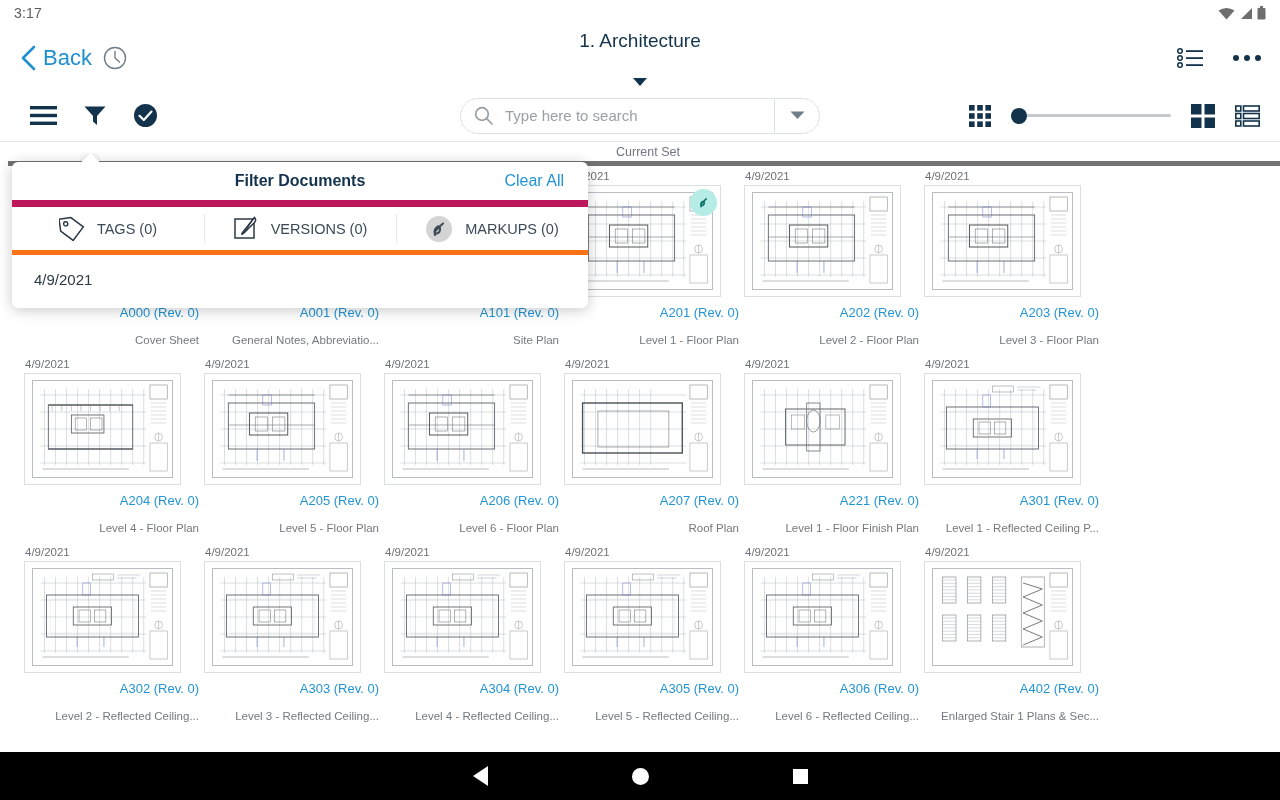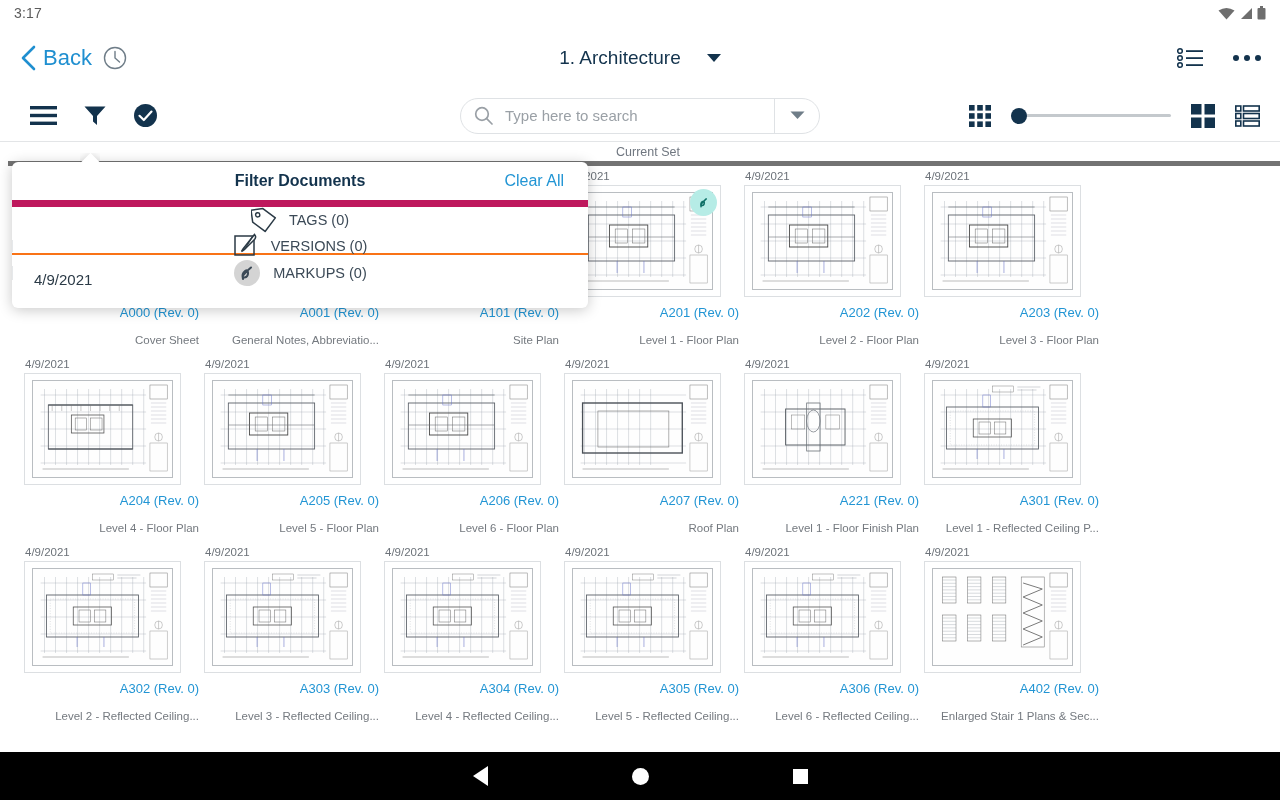--- a/index.html
+++ b/index.html
@@ -25,20 +25,21 @@
     position: absolute; top: 26px; left: 0; width: 1280px; height: 64px;
     display: flex; align-items: center; background: #fff;
   }
   .hdr-left { display: flex; align-items: center; gap: 10px; padding-left: 20px; }
   .back-btn { display: flex; align-items: center; gap: 6px; cursor: pointer; }
   .back-label { color: #1f8fd0; font-size: 22px; }
   .hdr-center {
     position: absolute; left: 0; right: 0; text-align: center;
     display: flex; align-items: center; justify-content: center; gap: 26px;
     pointer-events: none;
+    flex-direction: column;
   }
   .hdr-title { color: #13334d; font-size: 19px; font-weight: 400; }
   .hdr-right {
     position: absolute; right: 18px; display: flex; align-items: center; gap: 26px;
   }
 
   .caret-down {
     width: 0; height: 0; border-left: 7px solid transparent;
     border-right: 7px solid transparent; border-top: 8px solid #13334d;
   }
@@ -132,21 +133,21 @@
     box-shadow: 0 0 8px rgba(0,0,0,.14);
   }
   .popup-head {
     height: 45px; display: flex; align-items: center; justify-content: center;
     position: relative; border-bottom: 7px solid #be185d;
   }
   .popup-title { font-size: 16px; color: #13334d; font-weight: bold; }
   .clear-all {
     position: absolute; right: 24px; font-size: 16px; color: #2295d4; cursor: pointer;
   }
-  .popup-tabs { display: flex; height: 48px; border-bottom: 2px solid #f97316; flex-direction: column; }
+  .popup-tabs { display: flex; height: 48px; border-bottom: 5px solid #f97316; }
   .ptab {
     flex: 1; display: flex; align-items: center; justify-content: center;
     gap: 12px; cursor: pointer; position: relative;
   }
   .ptab + .ptab::before {
     content: ""; position: absolute; left: 0; top: 7px; bottom: 7px;
     width: 1px; background: #e6e8ea;
   }
   .ptab-label { font-size: 14.5px; color: #3c4a57; }
   .popup-body { padding: 14px 22px 18px 22px; }

